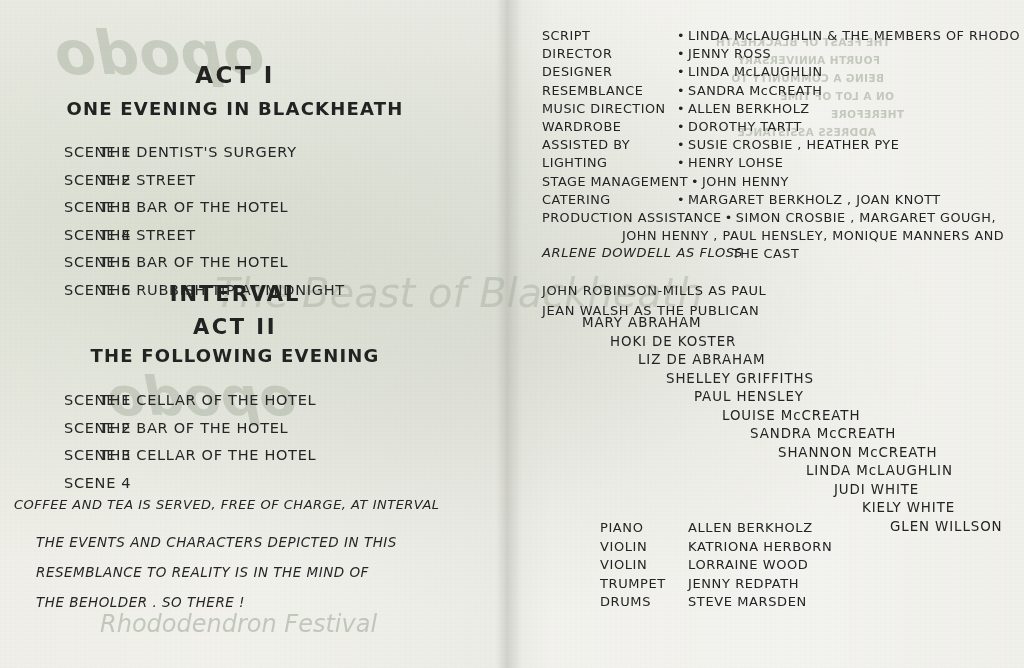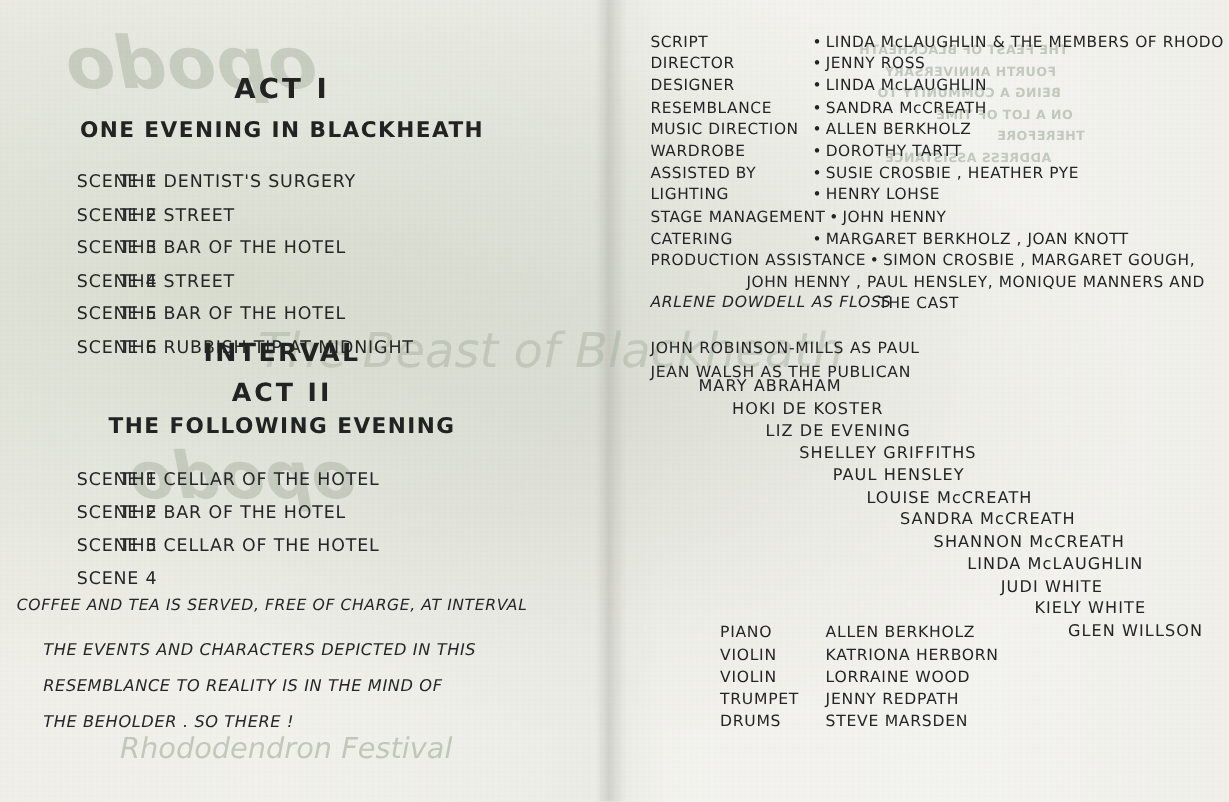--- a/index.html
+++ b/index.html
@@ -313,21 +313,21 @@
 
     <div style="position:absolute; left:12px; top:245px;">
       <div class="hand cast-named" style="margin-bottom:23px;font-style:italic;">ARLENE DOWDELL   AS FLOSS</div>
       <div class="hand cast-named" style="margin-bottom:5px;">JOHN ROBINSON-MILLS   AS PAUL</div>
       <div class="hand cast-named" style="margin-bottom:0;">JEAN WALSH  AS THE PUBLICAN</div>
     </div>
 
     <div style="position:absolute; left:12px; top:315px;">
       <div class="hand cast-stair" style="padding-left:40px;">MARY ABRAHAM</div>
       <div class="hand cast-stair" style="padding-left:68px;">HOKI DE KOSTER</div>
-      <div class="hand cast-stair" style="padding-left:96px;">LIZ DE EVENING</div>
+      <div class="hand cast-stair" style="padding-left:96px;">LIZ DE ABRAHAM</div>
       <div class="hand cast-stair" style="padding-left:124px;">SHELLEY GRIFFITHS</div>
       <div class="hand cast-stair" style="padding-left:152px;">PAUL HENSLEY</div>
       <div class="hand cast-stair" style="padding-left:180px;">LOUISE McCREATH</div>
       <div class="hand cast-stair" style="padding-left:208px;">SANDRA McCREATH</div>
       <div class="hand cast-stair" style="padding-left:236px;">SHANNON McCREATH</div>
       <div class="hand cast-stair" style="padding-left:264px;">LINDA McLAUGHLIN</div>
       <div class="hand cast-stair" style="padding-left:292px;">JUDI WHITE</div>
       <div class="hand cast-stair" style="padding-left:320px;">KIELY WHITE</div>
       <div class="hand cast-stair" style="padding-left:348px;">GLEN WILLSON</div>
     </div>

